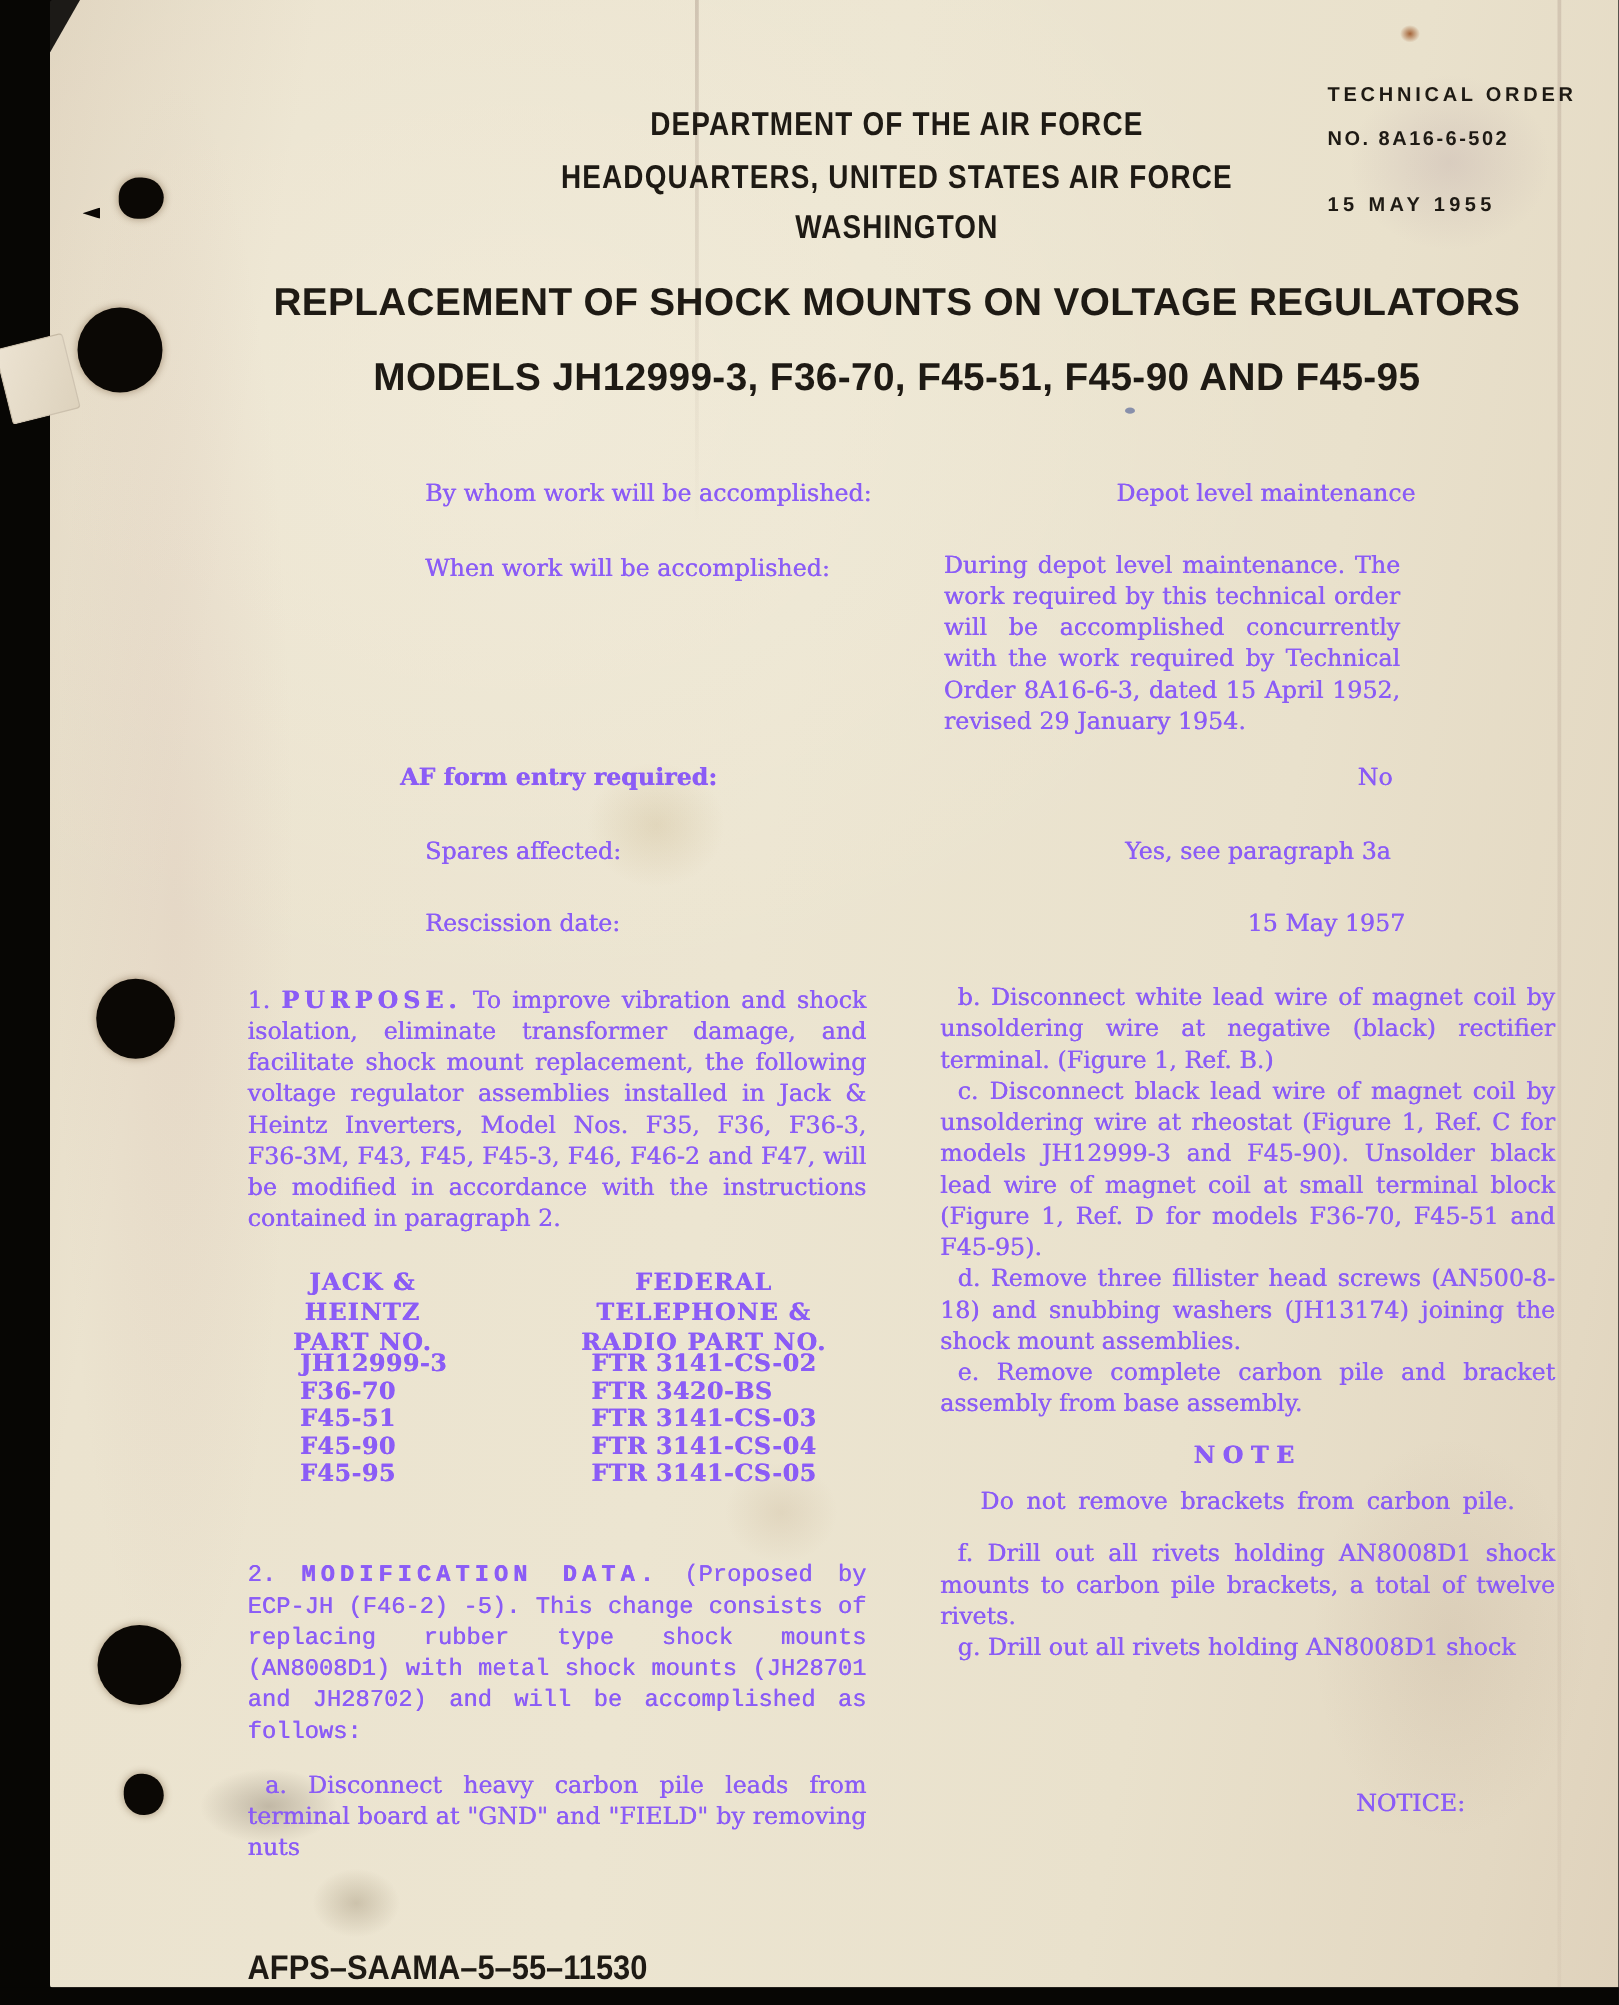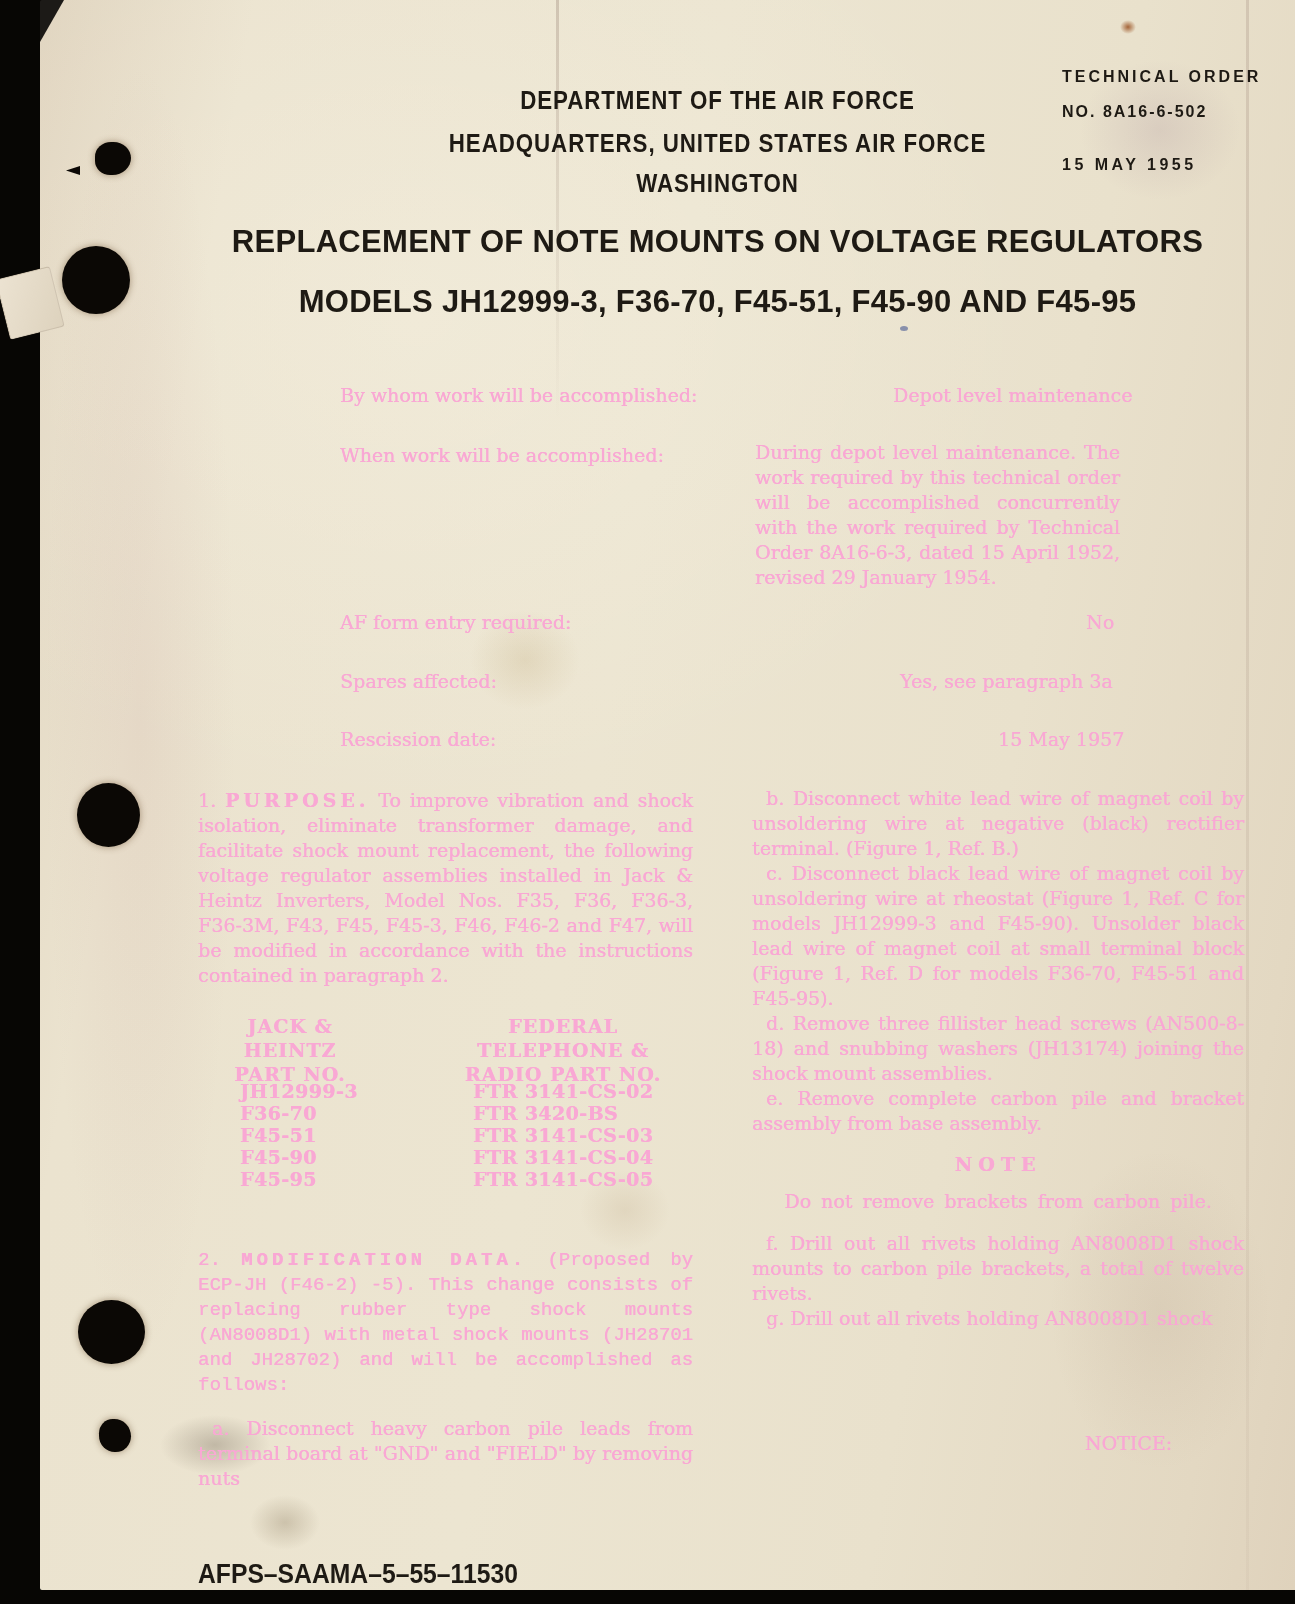--- a/index.html
+++ b/index.html
@@ -26,21 +26,21 @@
   
   .hole{position:absolute;background:#0b0805;border-radius:50%;
     box-shadow:0 0 6px 1px rgba(115,88,58,.45);}
   .hole-notch{position:absolute;background:#0b0805;
     clip-path:polygon(0 50%,100% 0,100% 100%);}
   
   .stain{position:absolute;pointer-events:none;border-radius:50%;}
   .crease{position:absolute;pointer-events:none;}
   .thick{text-shadow:.35px 0 0 currentColor;}
   .sansb{font-family:"Liberation Sans", sans-serif;font-weight:bold;color:#1e1a14;}
-  .serif19{font-size:19px;line-height:25px;color:#f9a8d4;}
+  .serif19{font-size:19px;line-height:25px;color:#8b5cf6;}
   .just{text-align:justify;}
   .spread{letter-spacing:4px;font-weight:bold;}
   .center-band{left:200px;right:60px;text-align:center;}
   .org-line{font-size:24px;letter-spacing:1px;transform:scale(.93,1.1);}
   .title-line{font-size:31px;letter-spacing:.3px;}
   .order-line{font-size:16px;}
   .step{text-indent:14px;margin:0 0 15px 0;}
   .par{margin:0;}
   .tbl-head{font-weight:bold;font-size:19px;line-height:24px;letter-spacing:1px;text-align:center;}
   .tbl-col{font-weight:bold;font-size:19px;line-height:22px;letter-spacing:.4px;}
@@ -77,30 +77,30 @@
   <div class="abs center-band sansb org-line" style="top:86px;">DEPARTMENT OF THE AIR FORCE</div>
   <div class="abs center-band sansb org-line" style="top:129px;">HEADQUARTERS, UNITED STATES AIR FORCE</div>
   <div class="abs center-band sansb org-line" style="top:169px;">WASHINGTON</div>
 
   <div class="abs" style="left:1062px;top:68px;width:200px;">
     <div class="sansb order-line" style="letter-spacing:3px;">TECHNICAL ORDER</div>
     <div class="sansb order-line" style="letter-spacing:2px;margin-top:17px;">NO. 8A16-6-502</div>
     <div class="sansb order-line" style="letter-spacing:3.5px;margin-top:35px;">15 MAY 1955</div>
   </div>
 
-  <div class="abs center-band sansb title-line" style="top:224px;">REPLACEMENT OF NOTE MOUNTS ON VOLTAGE REGULATORS</div>
+  <div class="abs center-band sansb title-line" style="top:224px;">REPLACEMENT OF SHOCK MOUNTS ON VOLTAGE REGULATORS</div>
   <div class="abs center-band sansb title-line" style="top:284px;">MODELS JH12999-3, F36-70, F45-51, F45-90 AND F45-95</div>
 
   <div class="abs serif19 thick" style="left:340px;top:383px;">By whom work will be accomplished:</div>
   <div class="abs serif19 thick" style="left:893px;top:383px;">Depot level maintenance</div>
 
   <div class="abs serif19 thick" style="left:340px;top:443px;">When work will be accomplished:</div>
   <div class="abs serif19 thick just" style="left:755px;top:440px;width:365px;">During depot level maintenance. The work required by this technical order will be accomplished concurrently with the work required by Technical Order 8A16-6-3, dated 15 April 1952, revised 29 January 1954.</div>
 
-  <div class="abs serif19 thick" style="left:340px;top:610px;">AF form entry required:</div>
+  <div class="abs serif19 thick" style="left:320px;top:610px;font-weight:bold;">AF form entry required:</div>
   <div class="abs serif19 thick" style="left:1086px;top:610px;">No</div>
 
   <div class="abs serif19 thick" style="left:340px;top:669px;">Spares affected:</div>
   <div class="abs serif19 thick" style="left:900px;top:669px;">Yes, see paragraph 3a</div>
 
   <div class="abs serif19 thick" style="left:340px;top:727px;">Rescission date:</div>
   <div class="abs serif19 thick" style="left:998px;top:727px;">15 May 1957</div>
 
   <div class="abs serif19 thick" style="left:198px;top:788px;width:495px;">
 

